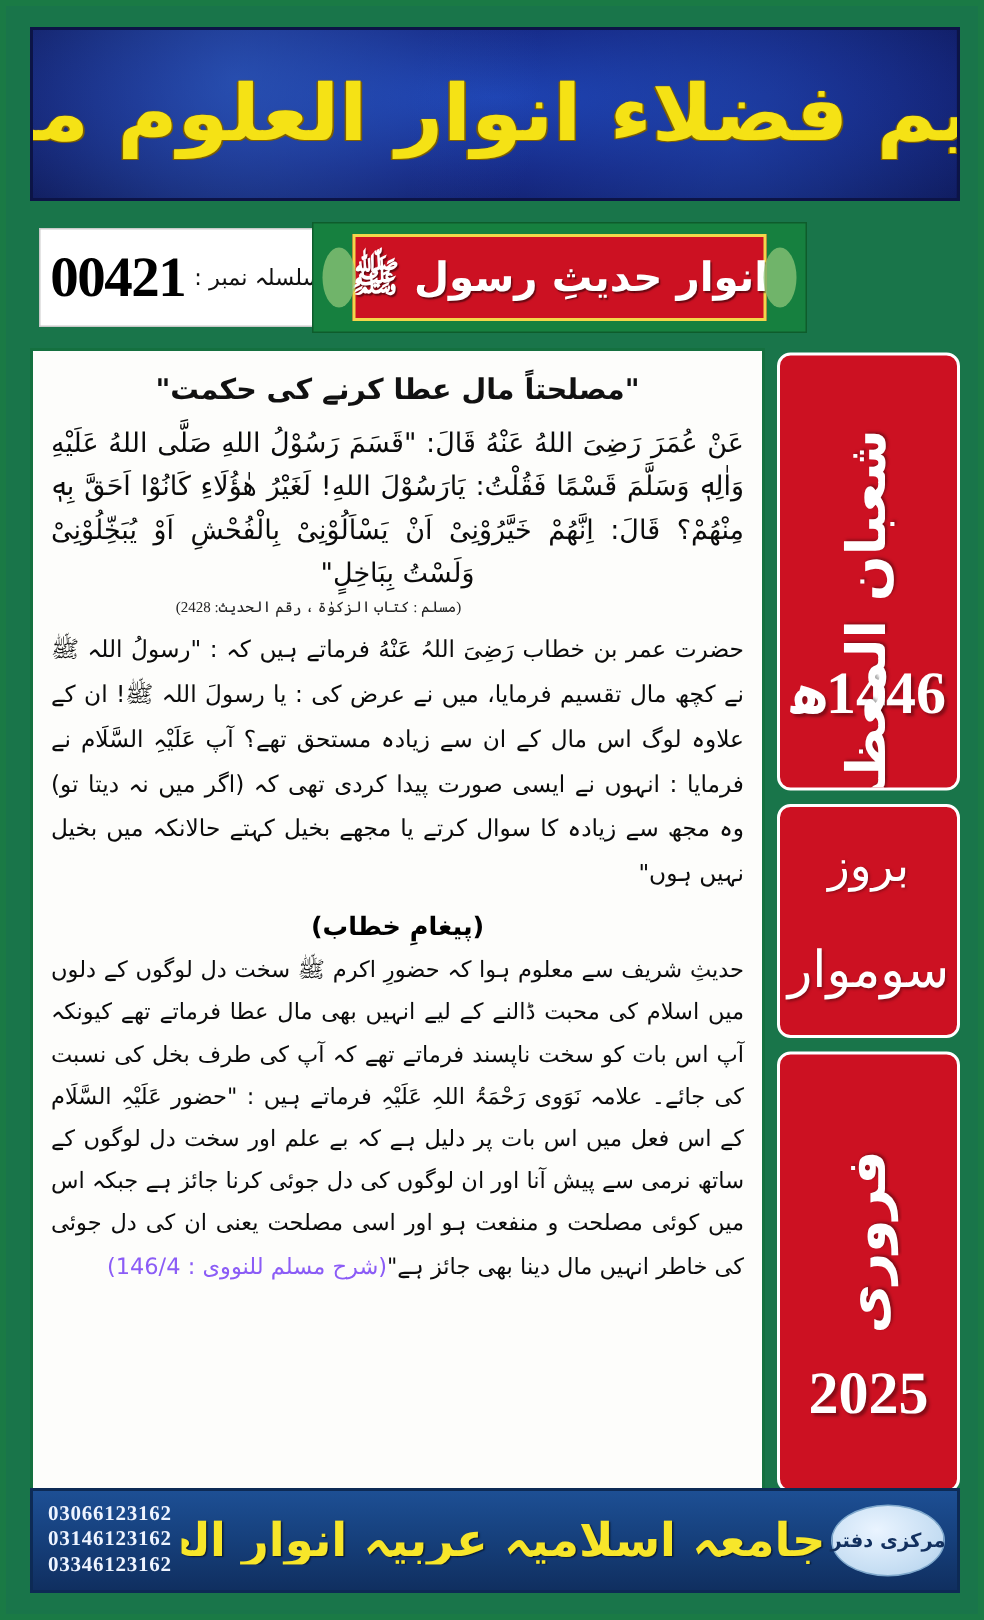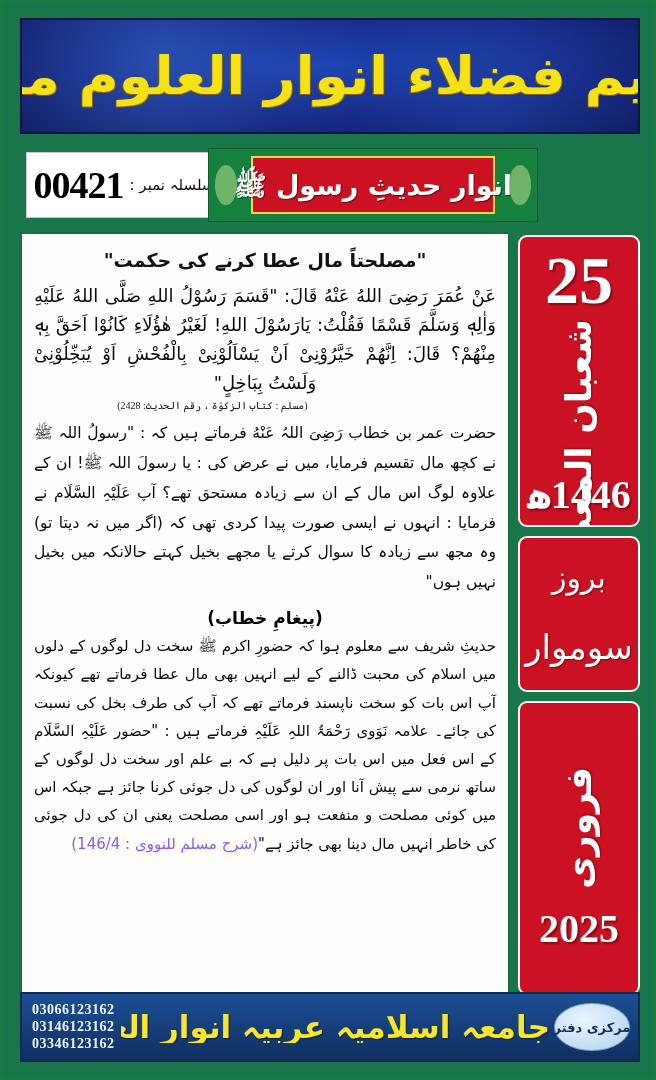--- a/index.html
+++ b/index.html
@@ -88,21 +88,21 @@
     width: 330px;
     height: 74px;
     background: #16803f;
     border: 1px solid #0e5c2c;
     box-sizing: border-box;
     display: flex;
     align-items: center;
     justify-content: center;
   }
   .title-plate-inner {
-    width: 244px;
+    width: 276px;
     height: 58px;
     background: #cc1122;
     border: 2px solid #f2d74a;
     box-sizing: border-box;
     display: flex;
     align-items: center;
     justify-content: center;
   }
   .title-plate-text {
     color: #ffffff;
@@ -394,21 +394,20 @@
         </div>
       </div>
 
     </div>
 
     <div class="body-area">
 
       <div class="date-rail">
 
         <div class="date-card hijri">
-          <div class="big-num">25</div>
           <div class="month-vert tall">شعبان المعظم</div>
           <div class="year-num">1446ھ</div>
         </div>
 
         <div class="date-card weekday">
           <div class="weekday-line">بروز</div>
           <div class="weekday-line big">سوموار</div>
         </div>
 
         <div class="date-card gregor">

